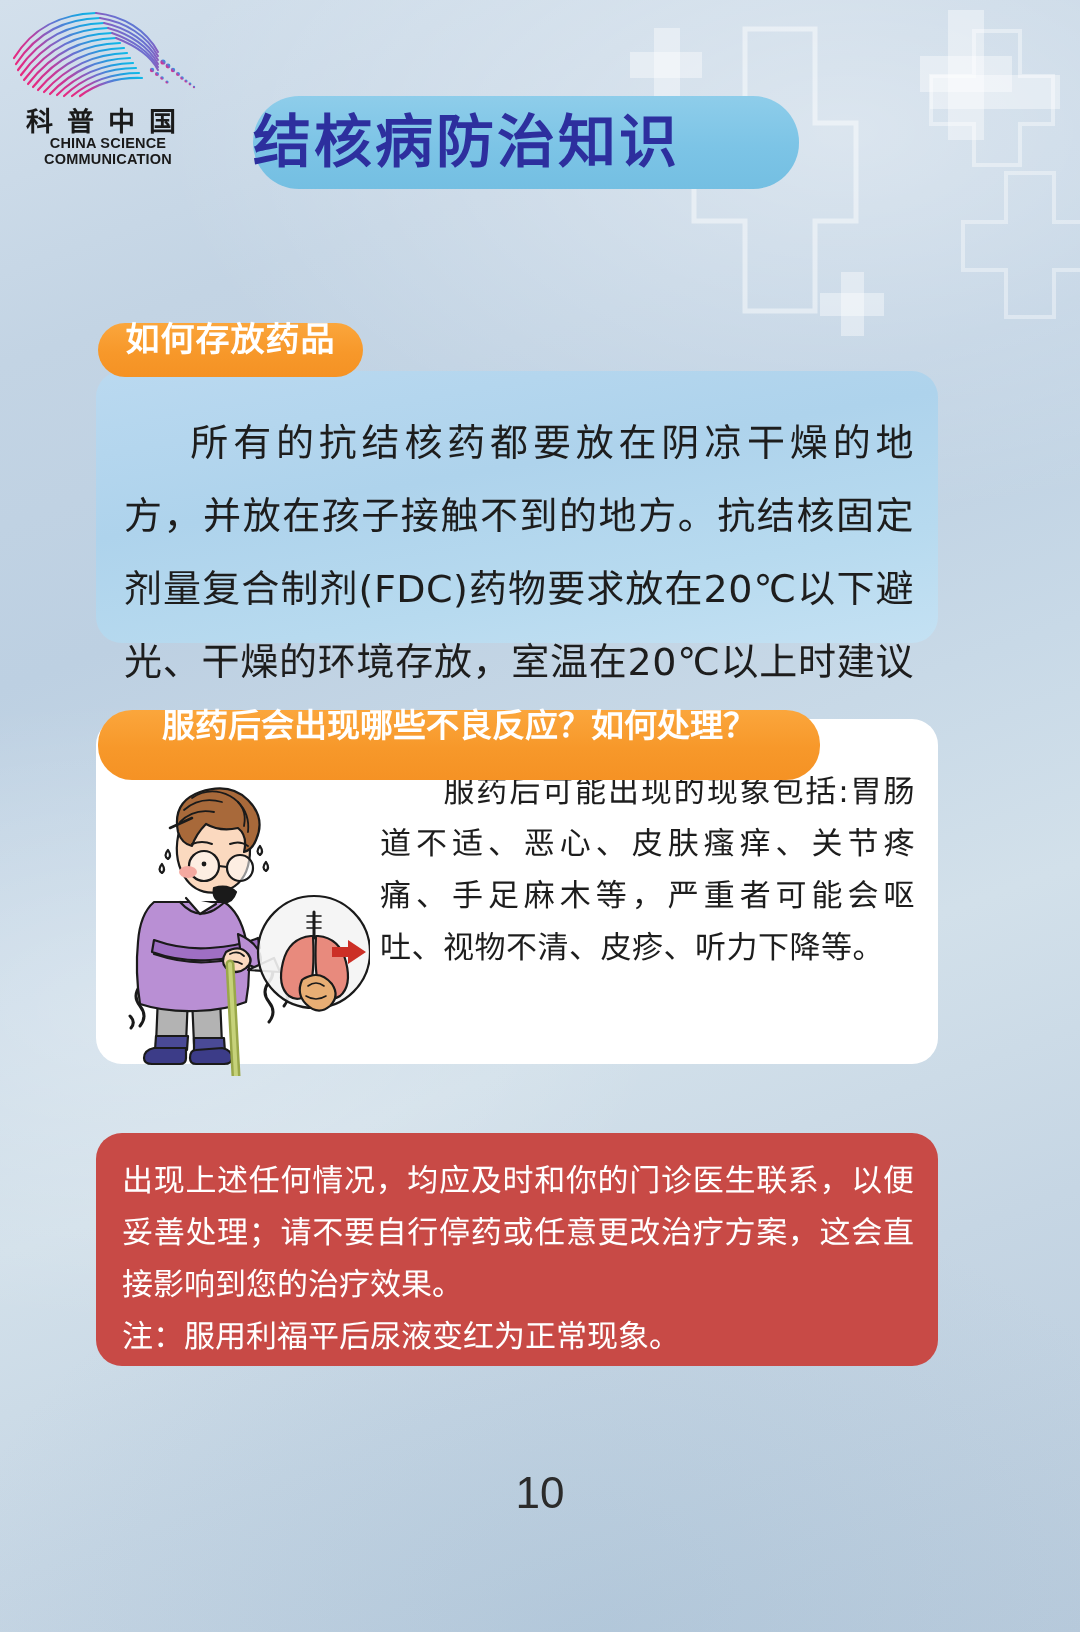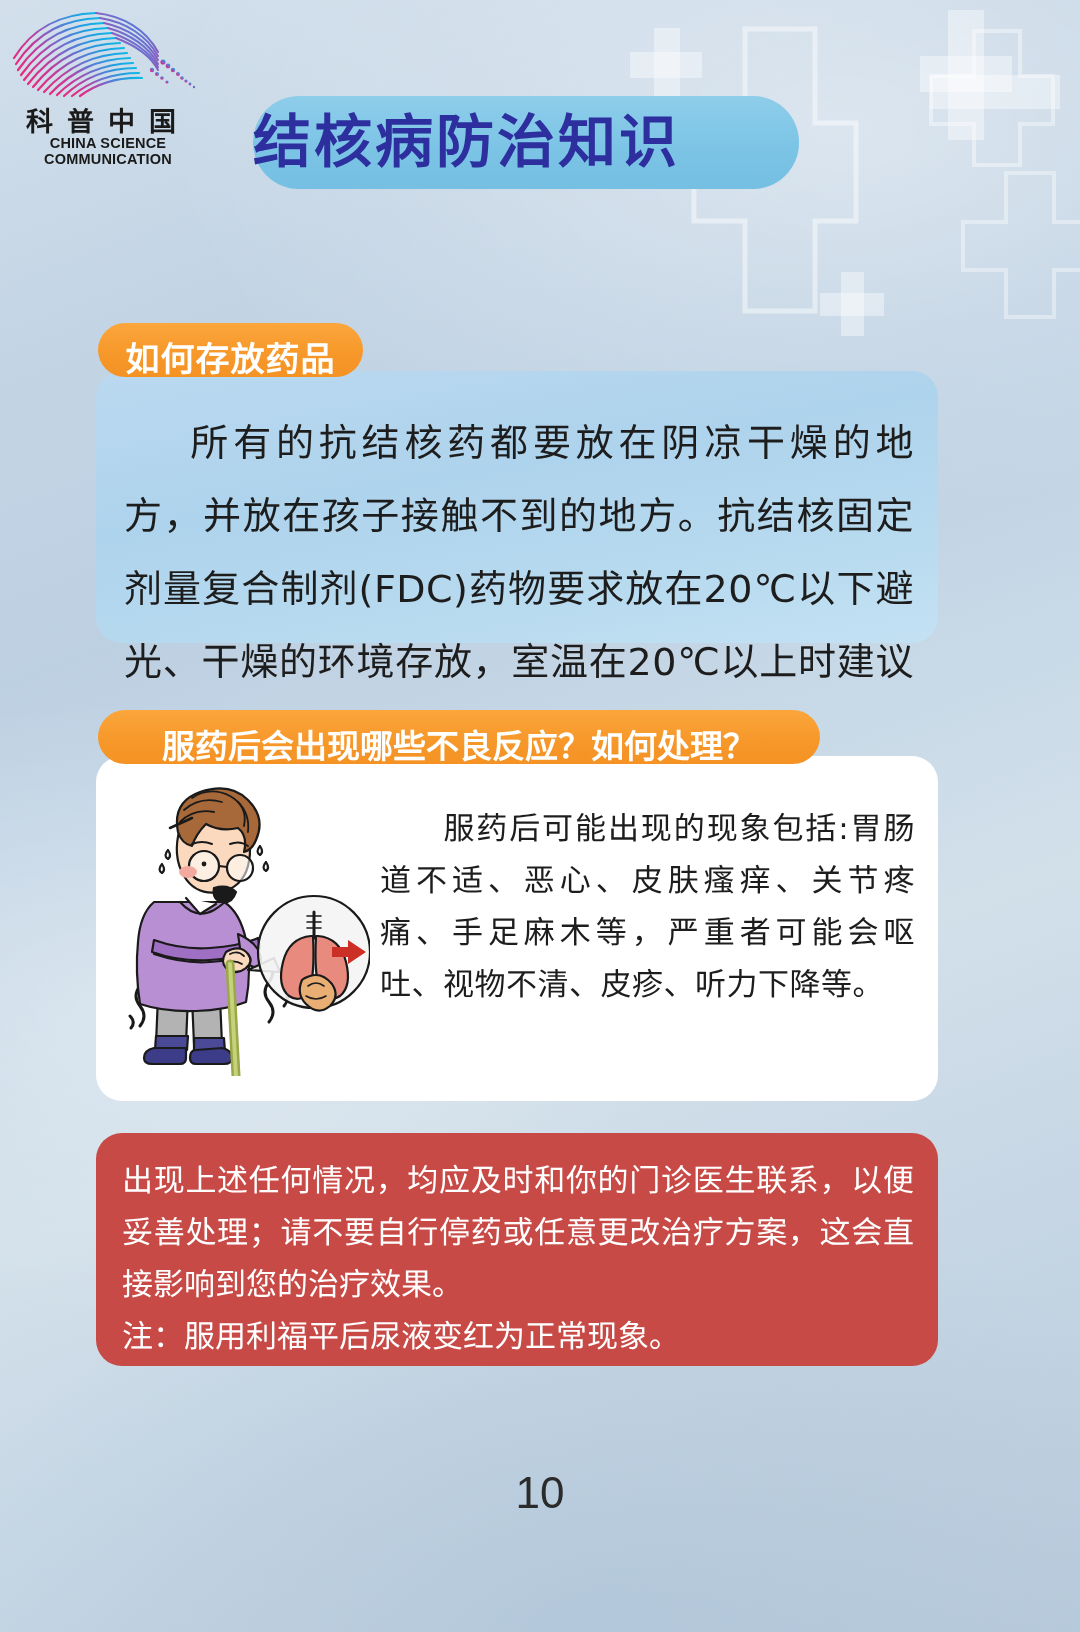--- a/index.html
+++ b/index.html
@@ -102,56 +102,56 @@
     line-height: 1;
     transform: translateY(-1px);
   }
 
   
   .pill {
     position: absolute;
     background: linear-gradient(180deg, #fba63c 0%, #f7982a 55%, #f59224 100%);
     border-radius: 34px;
     display: flex;
-    align-items: flex-end;
+    align-items: flex-start;
     justify-content: center;
     padding: 0 24px;
     box-sizing: border-box;
     z-index: 5;
   }
   .pill-text {
     color: #ffffff;
     font-weight: 900;
     font-size: 34px;
     letter-spacing: 1px;
     white-space: nowrap;
     font-family: "DejaVu Sans", "Liberation Sans", sans-serif;
     line-height: 1;
     transform: translateY(-1px);
   }
   #pill-1 { left: 98px;  top: 323px; width: 265px; height: 54px; }
-  #pill-2 { left: 98px;  top: 710px; width: 722px; height: 54px; }
+  #pill-2 { left: 98px;  top: 710px; width: 722px; height: 70px; }
   #pill-2 .pill-text { font-size: 33px; letter-spacing: 0px; }
 
   
   .card {
     position: absolute;
     box-sizing: border-box;
   }
   #card-storage {
     left: 96px;
     top: 371px;
     width: 842px;
     height: 272px;
     border-radius: 26px;
     background: linear-gradient(170deg, #bad9f0 0%, #aed3ec 40%, #b7daef 72%, #c4e1f3 100%);
   }
   #card-reaction {
     left: 96px;
-    top: 756px;
+    top: 719px;
     width: 842px;
     height: 345px;
     border-radius: 26px;
     background: #ffffff;
   }
   #card-warning {
     left: 96px;
     top: 1133px;
     width: 842px;
     height: 233px;

